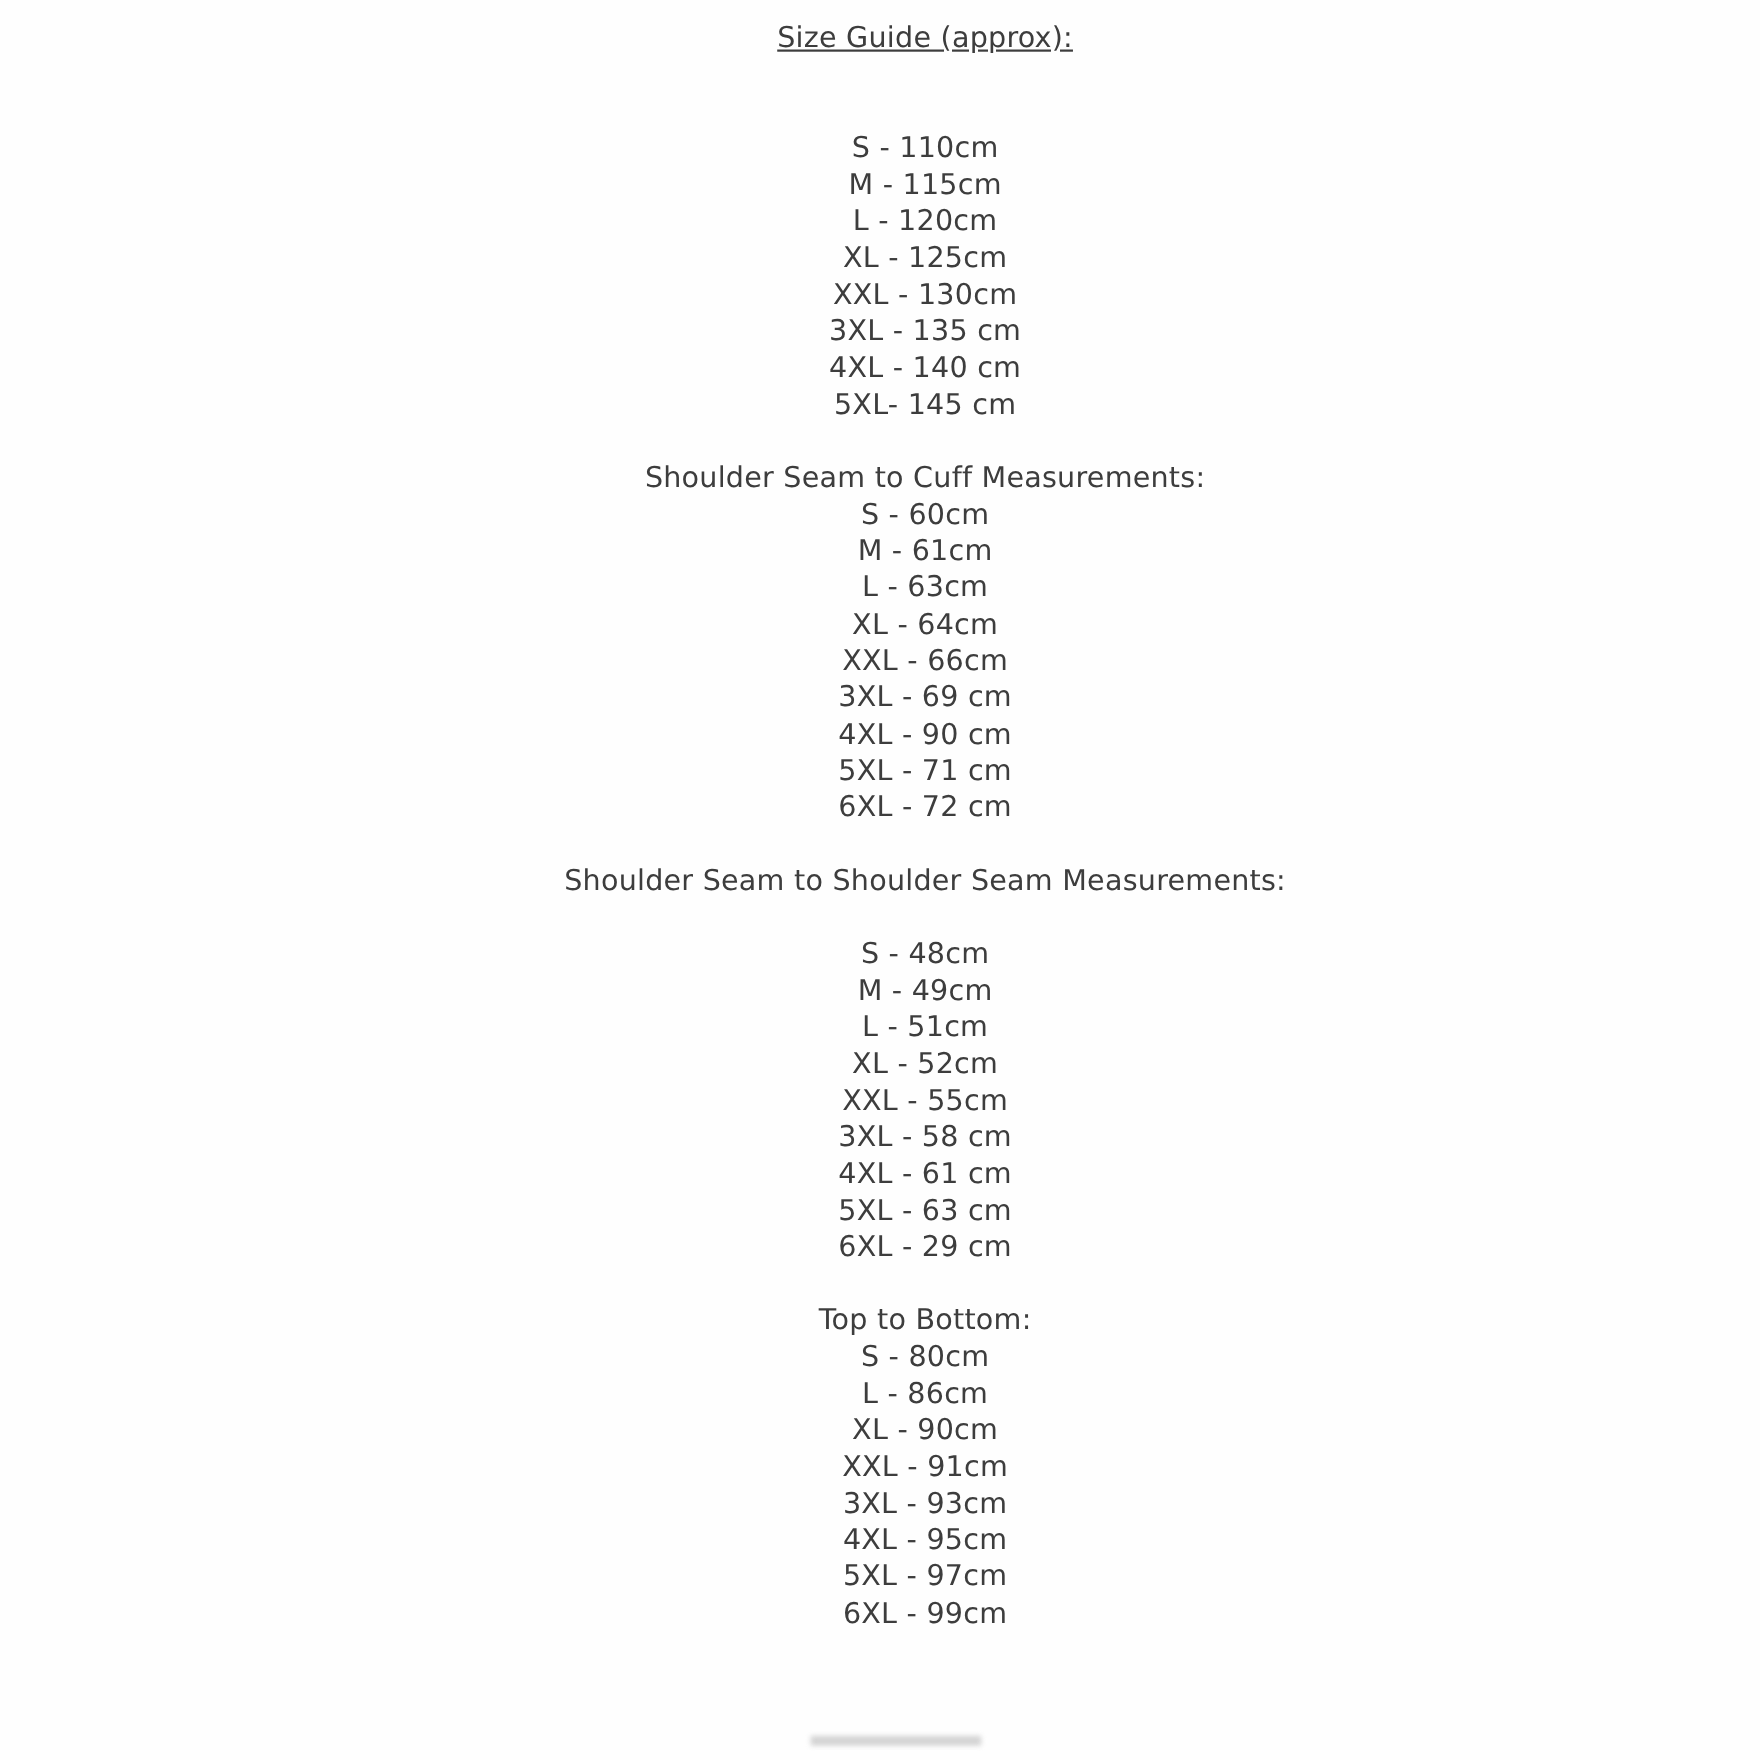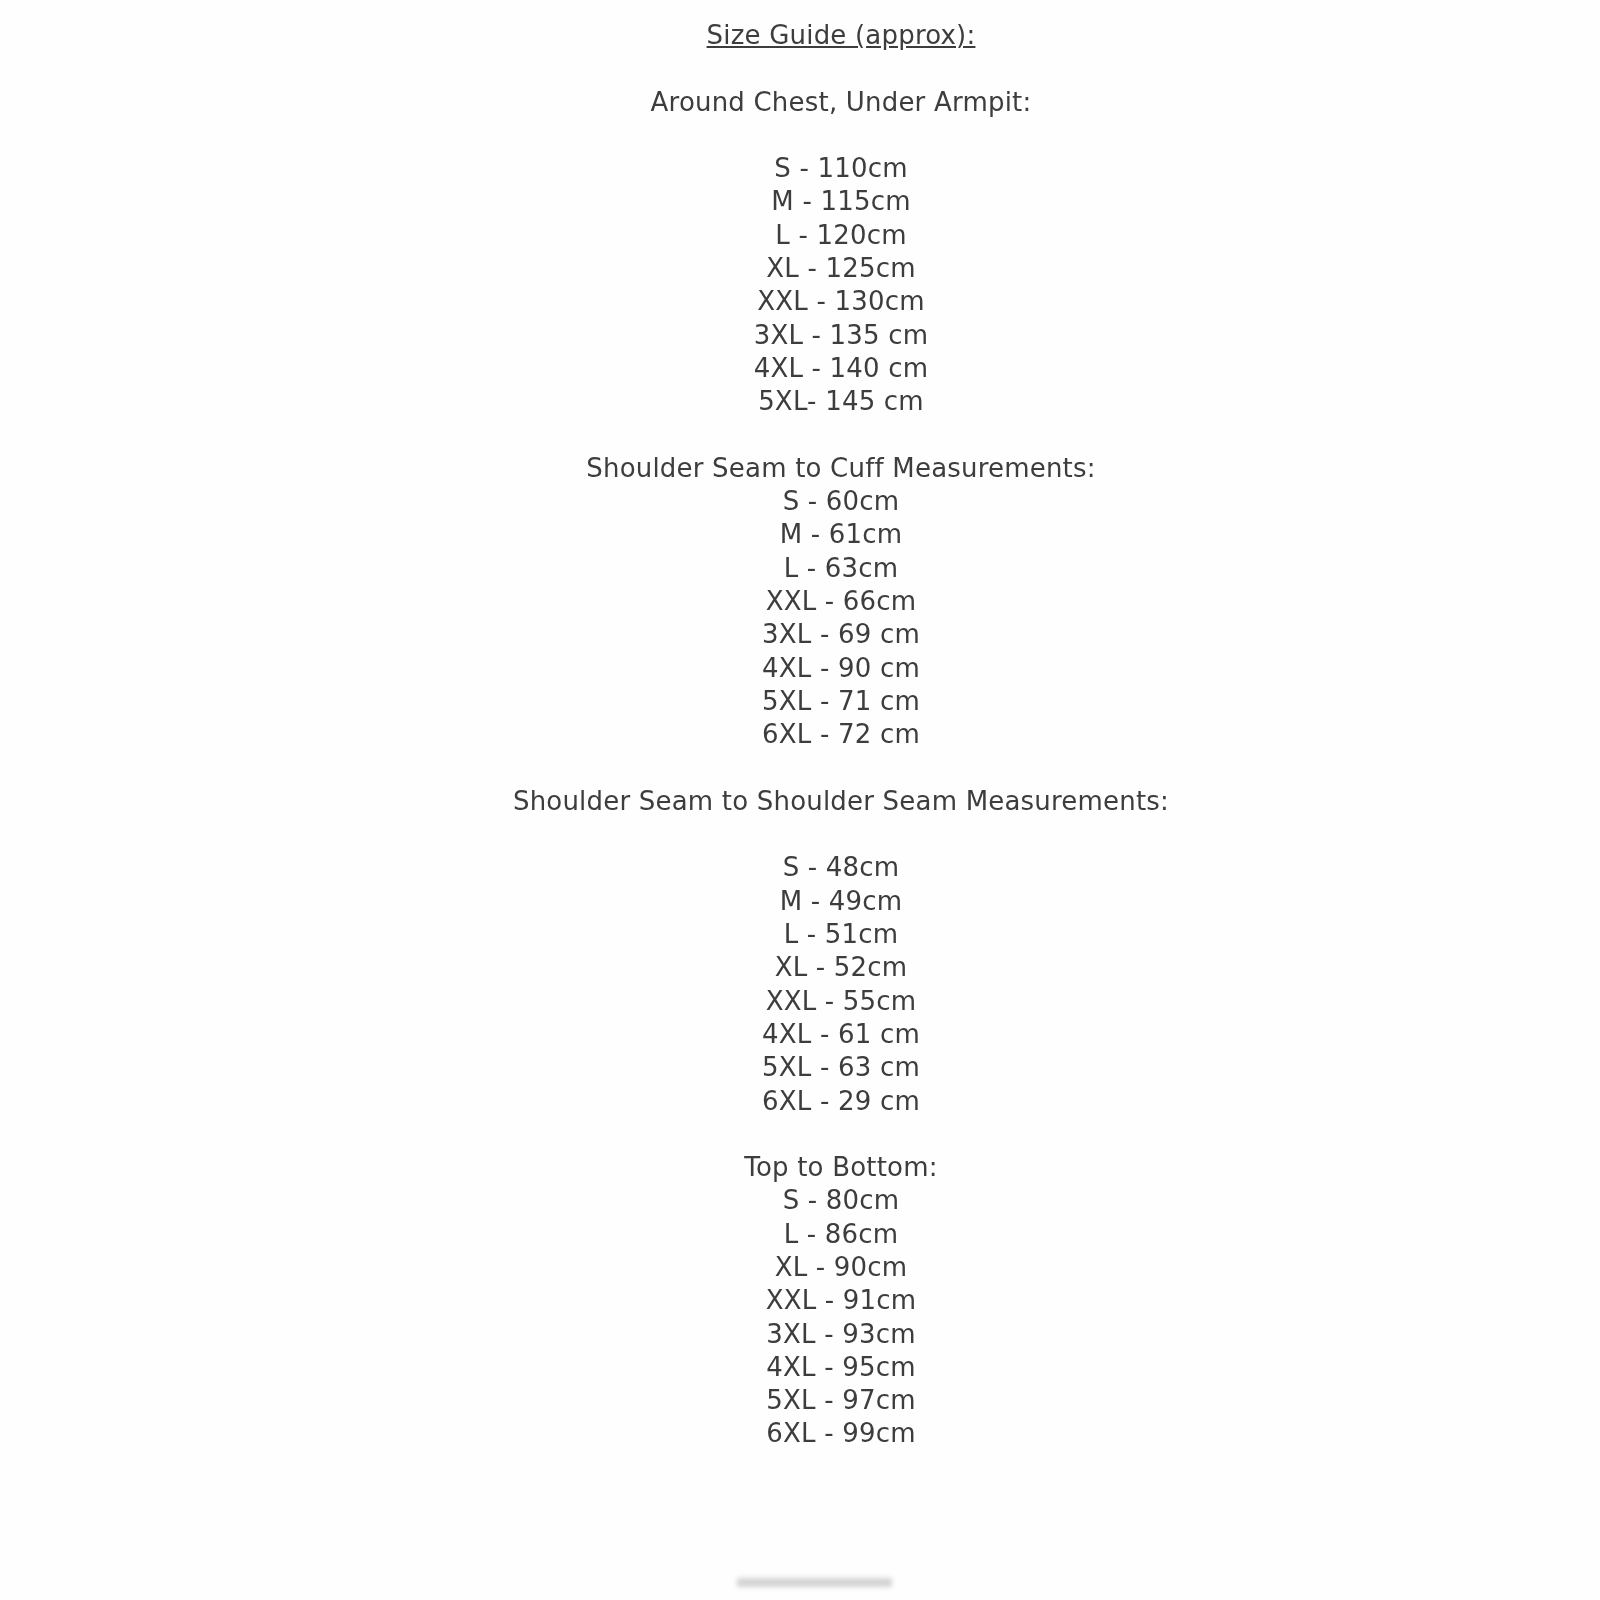--- a/index.html
+++ b/index.html
@@ -48,50 +48,51 @@
   }
 </style>
 </head>
 <body style="--text: #3d3d3d; --bg: #fefefe;">
 
 <div class="doc">
 
   <div class="line title">Size Guide (approx):</div>
   <div class="spacer"></div>
 
-  <div class="line heading">Around Chest, Under Armpit:</div>
   <div class="spacer"></div>
   <div class="line">S - 110cm</div>
   <div class="line">M - 115cm</div>
   <div class="line">L - 120cm</div>
   <div class="line">XL - 125cm</div>
   <div class="line">XXL - 130cm</div>
   <div class="line">3XL - 135 cm</div>
   <div class="line">4XL - 140 cm</div>
   <div class="line">5XL- 145 cm</div>
   <div class="spacer"></div>
 
   <div class="line heading">Shoulder Seam to Cuff Measurements:</div>
   <div class="line">S - 60cm</div>
   <div class="line">M - 61cm</div>
   <div class="line">L - 63cm</div>
+  <div class="line">XL - 64cm</div>
   <div class="line">XXL - 66cm</div>
   <div class="line">3XL - 69 cm</div>
   <div class="line">4XL - 90 cm</div>
   <div class="line">5XL - 71 cm</div>
   <div class="line">6XL - 72 cm</div>
   <div class="spacer"></div>
 
   <div class="line heading">Shoulder Seam to Shoulder Seam Measurements:</div>
   <div class="spacer"></div>
   <div class="line">S - 48cm</div>
   <div class="line">M - 49cm</div>
   <div class="line">L - 51cm</div>
   <div class="line">XL - 52cm</div>
   <div class="line">XXL - 55cm</div>
+  <div class="line">3XL - 58 cm</div>
   <div class="line">4XL - 61 cm</div>
   <div class="line">5XL - 63 cm</div>
   <div class="line">6XL - 29 cm</div>
   <div class="spacer"></div>
 
   <div class="line heading">Top to Bottom:</div>
   <div class="line">S - 80cm</div>
   <div class="line">L - 86cm</div>
   <div class="line">XL - 90cm</div>
   <div class="line">XXL - 91cm</div>

